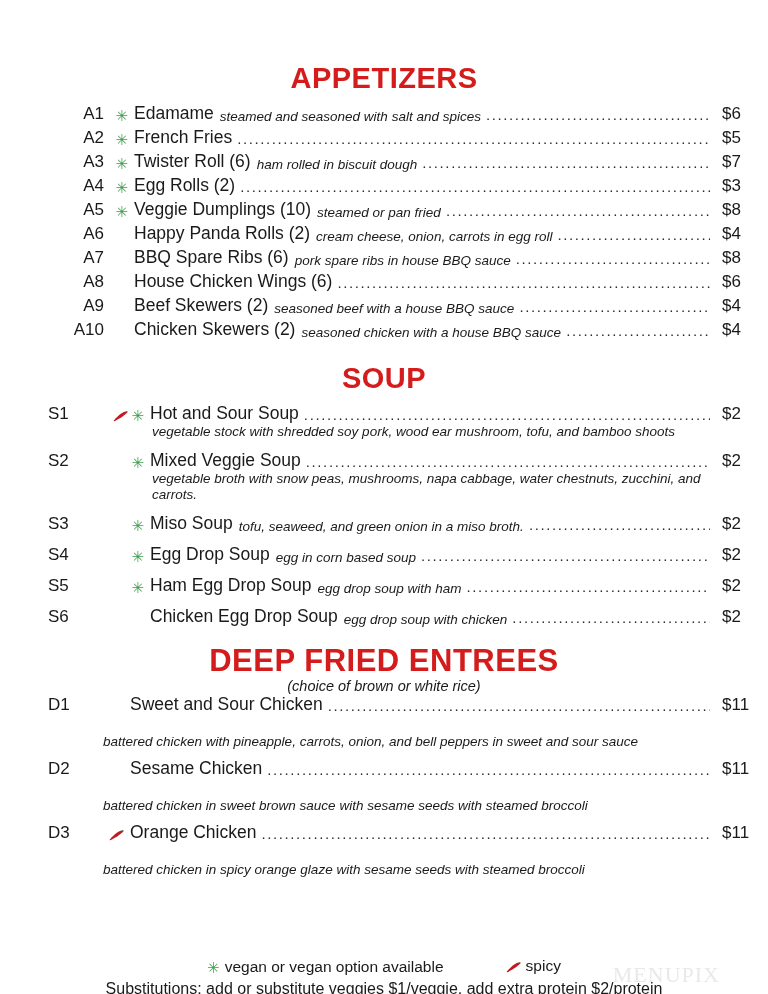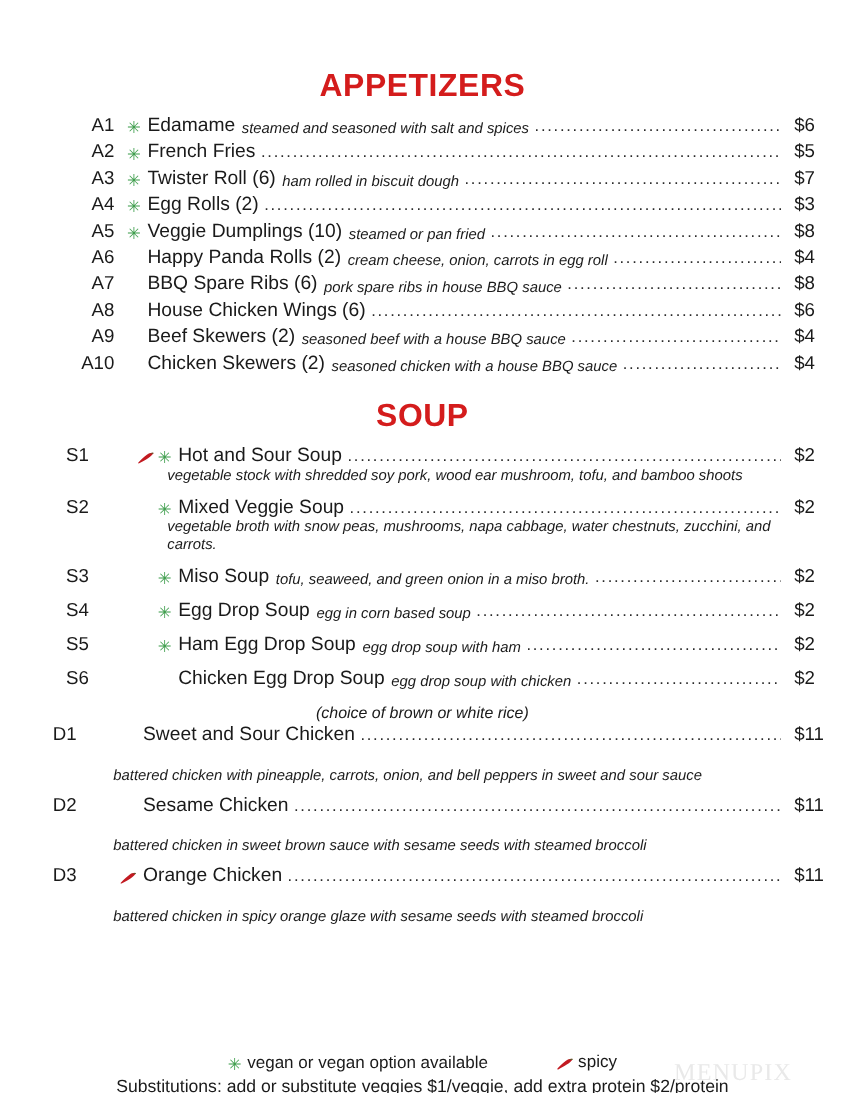--- a/index.html
+++ b/index.html
@@ -76,21 +76,21 @@
   }
 
   .code {
     flex: 0 0 auto;
     font-size: 17px;
     text-align: right;
     white-space: pre;
   }
   
   .sec-app .code { width: 56px; padding-left: 48px; }
-  .sec-soup .code { width: 50px; padding-left: 60px; text-align: left; }
+  .sec-soup .code { width: 50px; padding-left: 48px; text-align: left; }
   .sec-deep .code { width: 50px; padding-left: 48px; text-align: left; }
 
   .flags {
     flex: 0 0 auto;
     display: flex;
     align-items: center;
     justify-content: flex-end;
     gap: 3px;
     height: 17px;
   }
@@ -384,20 +384,21 @@
               <span class="flags"></span>
               <span class="name">Chicken Egg Drop Soup</span>
               <span class="desc-inline">egg drop soup with chicken</span>
               <span class="leader"></span>
               <span class="price">$2</span>
             </div>
           </li>
         </ul>
       </div>
       <div class="section sec-deep" style="margin-top: 16px;">
+        <div class="section-title big" style="margin-bottom: 1px; color: rgb(212, 28, 28);">DEEP FRIED ENTREES</div>
         <div class="section-subtitle">(choice of brown or white rice)</div>
         <ul class="menu-list">
           <li class="menu-item" style="margin-top: 0px;">
             <div class="item-line">
               <span class="code">D1</span>
               <span class="flags"></span>
               <span class="name">Sweet and Sour Chicken</span>
               <span class="leader"></span>
               <span class="price">$11</span>
             </div>

